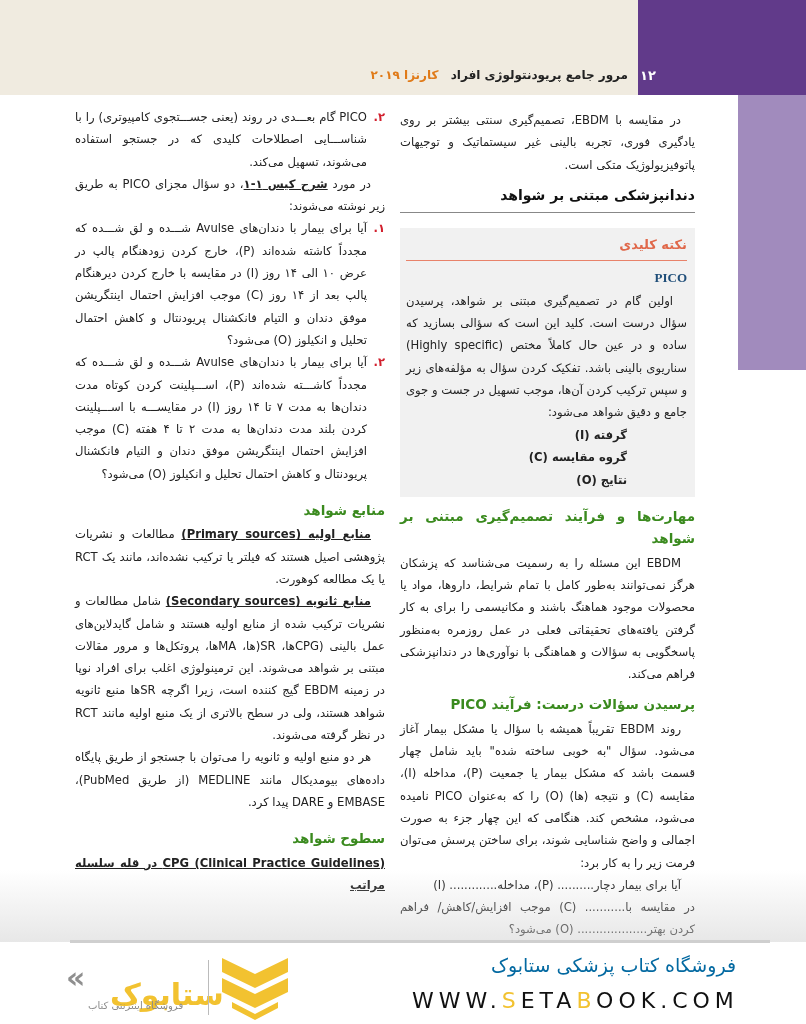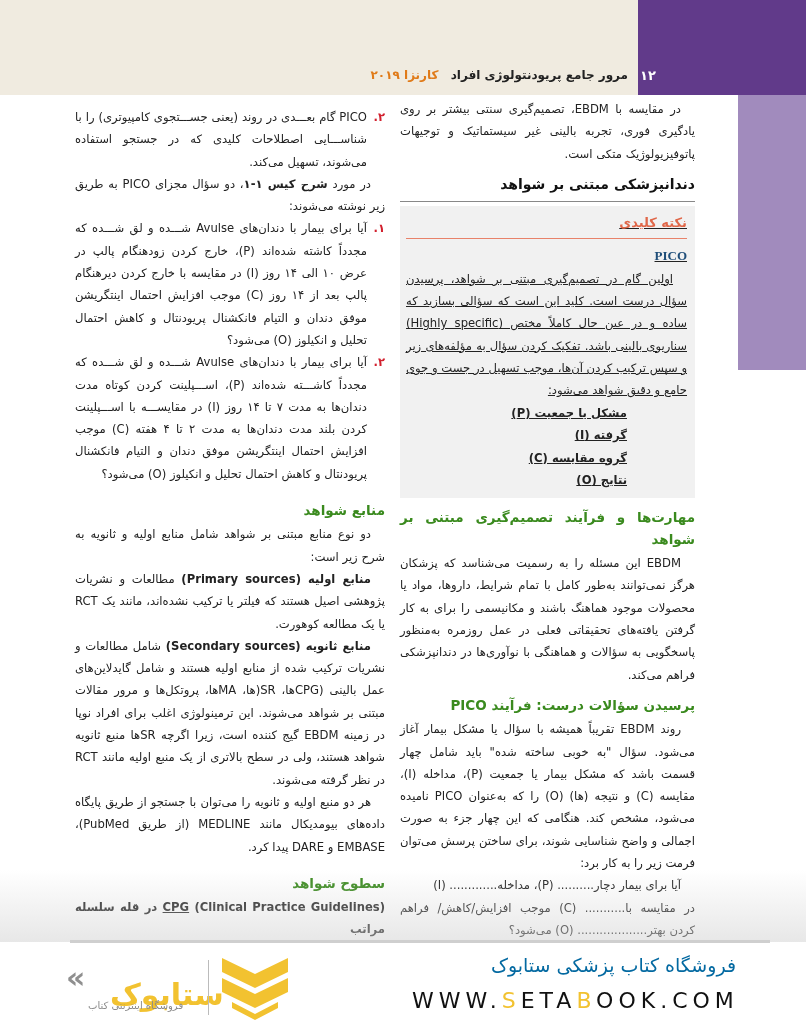--- a/index.html
+++ b/index.html
@@ -28,48 +28,48 @@
     .running-title .accent { color:#e07b1a; margin-right:8px; }
     .side-tab {
       position:absolute; left:738px; top:95px; width:68px; height:275px;
       background:#a18bbd;
     }
 
     .col {
       position:absolute; direction:rtl; text-align:justify;
       font-size:11.6px; line-height:22.3px;
     }
-    .col-right { left:400px; width:295px; top:98px; }
+    .col-right { left:400px; width:295px; top:109px; }
     .col-left { left:75px; width:310px; top:106px; }
 
     p { margin:0; text-indent:14px; }
     .no-indent { text-indent:0; }
 
     .h-black {
       font-size:14px; font-weight:bold; color:#111; margin:8px 0 0 0;
       padding-bottom:6px; border-bottom:1px solid #888;
     }
     .h-green { font-size:13.5px; font-weight:bold; color:#3a8a1e; margin:8px 0 2px 0; }
 
     .keybox {
-      background:#f1f1f1; margin-top:4px; padding:6px 8px 6px 6px;text-decoration:underline;
+      background:#f1f1f1; margin-top:15px; padding:6px 8px 6px 6px;
     }
     .keybox-title {
       color:#e0684a; font-size:13px; font-weight:bold;
       padding-bottom:4px; border-bottom:1px solid #e8826a; margin-bottom:6px;
     }
     .keybox-sub { color:#1f4e79; font-weight:bold; font-family:"Liberation Serif", serif; font-size:13px; }
     .pico-list { padding-right:60px; font-weight:bold; }
     .pico-list div { line-height:22.5px; }
 
     .num-item { position:relative; padding-right:18px; }
     .num-item .num { position:absolute; right:0; top:0; color:#d2202e; font-weight:bold; }
     .num-item p { text-indent:0; }
 
-    .b { font-weight:bold; }
+    .b { font-weight:bold;text-decoration:underline; }
     .u { text-decoration:underline; font-weight:bold; }
 
     .fade {
       position:absolute; left:0; top:870px; width:806px; height:75px;
       background:linear-gradient(to bottom, rgba(255,255,255,0) 0%, rgba(210,210,210,0.55) 100%);
       pointer-events:none;
     }
     .cut {
       position:absolute; left:0; top:942px; width:806px; height:82px; background:#fff;
     }
@@ -108,21 +108,20 @@
 
 <div class="col col-right">
   <p>در مقایسه با EBDM، تصمیم‌گیری سنتی بیشتر بر روی یادگیری فوری، تجربه بالینی غیر سیستماتیک و توجیهات پاتوفیزیولوژیک متکی است.</p>
   <div class="h-black">دندانپزشکی مبتنی بر شواهد</div>
 
   <div class="keybox">
     <div class="keybox-title">نکته کلیدی</div>
     <div class="keybox-sub">PICO</div>
     <p>اولین گام در تصمیم‌گیری مبتنی بر شواهد، پرسیدن سؤال درست است. کلید این است که سؤالی بسازید که ساده و در عین حال کاملاً مختص (Highly specific) سناریوی بالینی باشد. تفکیک کردن سؤال به مؤلفه‌های زیر و سپس ترکیب کردن آن‌ها، موجب تسهیل در جست و جوی جامع و دقیق شواهد می‌شود:</p>
     <div class="pico-list">
-      <div>مشکل یا جمعیت (P)</div>
       <div>گرفته (I)</div>
       <div>گروه مقایسه (C)</div>
       <div>نتایج (O)</div>
     </div>
   </div>
 
   <div class="h-green">مهارت‌ها و فرآیند تصمیم‌گیری مبتنی بر شواهد</div>
   <p>EBDM این مسئله را به رسمیت می‌شناسد که پزشکان هرگز نمی‌توانند به‌طور کامل با تمام شرایط، داروها، مواد یا محصولات موجود هماهنگ باشند و مکانیسمی را برای به کار گرفتن یافته‌های تحقیقاتی فعلی در عمل روزمره به‌منظور پاسخگویی به سؤالات و هماهنگی با نوآوری‌ها در دندانپزشکی فراهم می‌کند.</p>
 
   <div class="h-green">پرسیدن سؤالات درست: فرآیند PICO</div>
@@ -142,21 +141,20 @@
   <div class="num-item">
     <span class="num">۱.</span>
     <p>آیا برای بیمار با دندان‌های Avulse شـــده و لق شـــده که مجدداً کاشته شده‌اند (P)، خارج کردن زودهنگام پالپ در عرض ۱۰ الی ۱۴ روز (I) در مقایسه با خارج کردن دیرهنگام پالپ بعد از ۱۴ روز (C) موجب افزایش احتمال اینتگریشن موفق دندان و التیام فانکشنال پریودنتال و کاهش احتمال تحلیل و انکیلوز (O) می‌شود؟</p>
   </div>
   <div class="num-item">
     <span class="num">۲.</span>
     <p>آیا برای بیمار با دندان‌های Avulse شـــده و لق شـــده که مجدداً کاشـــته شده‌اند (P)، اســـپلینت کردن کوتاه مدت دندان‌ها به مدت ۷ تا ۱۴ روز (I) در مقایســـه با اســـپلینت کردن بلند مدت دندان‌ها به مدت ۲ تا ۴ هفته (C) موجب افزایش احتمال اینتگریشن موفق دندان و التیام فانکشنال پریودنتال و کاهش احتمال تحلیل و انکیلوز (O) می‌شود؟</p>
   </div>
 
   <div class="h-green" style="margin-top:14px;">منابع شواهد</div>
-  <p>دو نوع منابع مبتنی بر شواهد شامل منابع اولیه و ثانویه به شرح زیر است:</p>
   <p><span class="b">منابع اولیه (Primary sources)</span><span> مطالعات و نشریات پژوهشی اصیل هستند که فیلتر یا ترکیب نشده‌اند، مانند یک RCT یا یک مطالعه کوهورت.</span></p>
   <p><span class="b">منابع ثانویه (Secondary sources)</span><span> شامل مطالعات و نشریات ترکیب شده از منابع اولیه هستند و شامل گایدلاین‌های عمل بالینی (CPGها، SR(ها، MAها، پروتکل‌ها و مرور مقالات مبتنی بر شواهد می‌شوند. این ترمینولوژی اغلب برای افراد نوپا در زمینه EBDM گیج کننده است، زیرا اگرچه SRها منبع ثانویه شواهد هستند، ولی در سطح بالاتری از یک منبع اولیه مانند RCT در نظر گرفته می‌شوند.</span></p>
   <p>هر دو منبع اولیه و ثانویه را می‌توان با جستجو از طریق پایگاه داده‌های بیومدیکال مانند MEDLINE (از طریق PubMed)، EMBASE و DARE پیدا کرد.</p>
 
   <div class="h-green" style="margin-top:14px;">سطوح شواهد</div>
   <p class="no-indent"><span class="u">CPG</span><span class="b"> (Clinical Practice Guidelines) در قله سلسله مراتب</span></p>
 </div>
 
 <div class="fade"></div>
 <div class="cut"></div>

